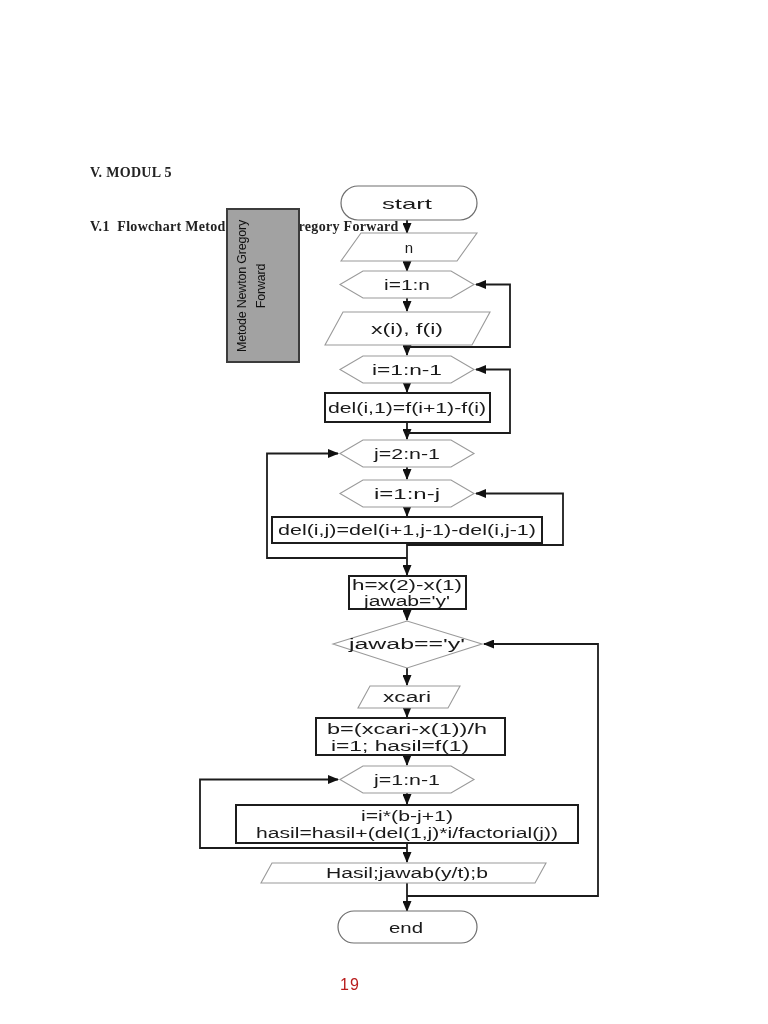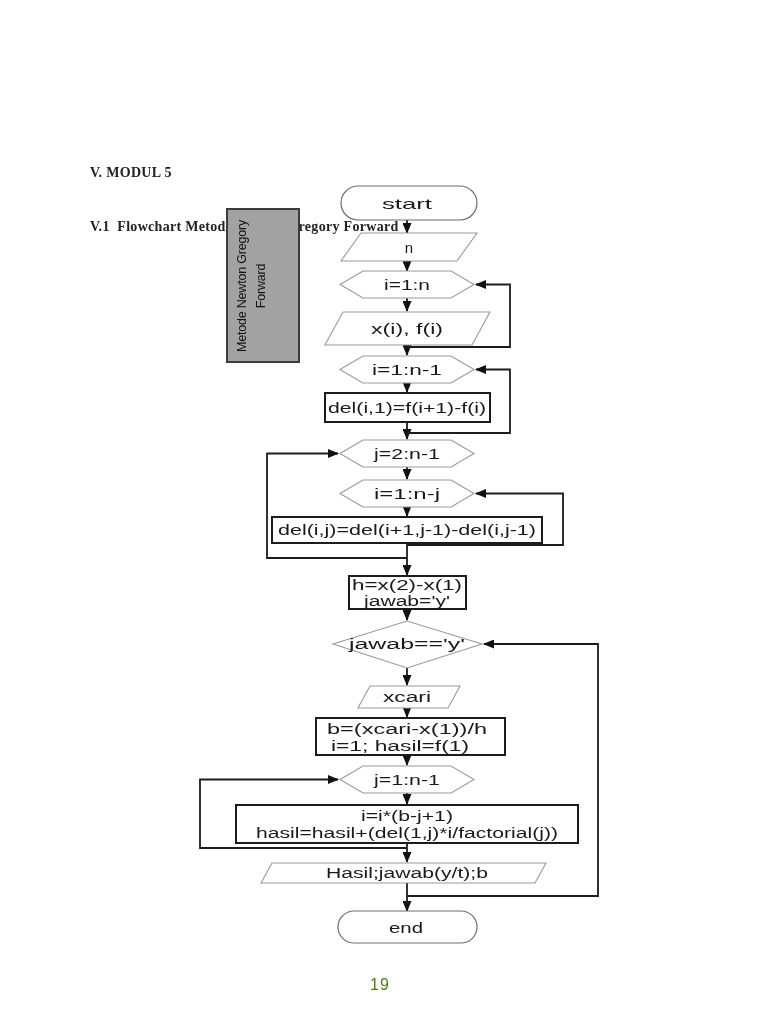--- a/index.html
+++ b/index.html
@@ -13,22 +13,22 @@
   .side-label .rot{position:absolute;left:50%;top:50%;width:155px;height:60px;
               transform:translate(-50%,-50%) rotate(-90deg);text-align:center;
               font-size:12.5px;color:#111;line-height:19px;letter-spacing:-0.2px;}
   .flow-svg{position:absolute;left:0;top:0;}
   .ntext{font-family:"Liberation Sans",sans-serif;font-size:14px;fill:#1a1a1a;}
   .ntext-lg{font-family:"Liberation Sans",sans-serif;font-size:15px;fill:#1a1a1a;}
   .shape-light{fill:#ffffff;stroke:#9a9a9a;stroke-width:1.1;}
   .shape-term{fill:#ffffff;stroke:#6e6e6e;stroke-width:1.2;}
   .shape-proc{fill:#ffffff;stroke:#1c1c1c;stroke-width:2;}
   .conn{stroke:#1c1c1c;stroke-width:1.8;fill:none;}
-  .page-num{position:absolute;left:340px;top:936px;width:80px;text-align:center;
-            font-size:16px;color:#4d7c0f;letter-spacing:1px;}
+  .page-num{position:absolute;left:340px;top:936px;width:80px;text-align:left;
+            font-size:16px;color:#b91c1c;letter-spacing:1px;}
 </style>
 </head>
 <body>
 
 <div class="page">
 
   <div class="heading">
     <div>V. MODUL 5</div>
     <div>V.1  Flowchart Metode Newton Gregory Forward</div>
   </div>

